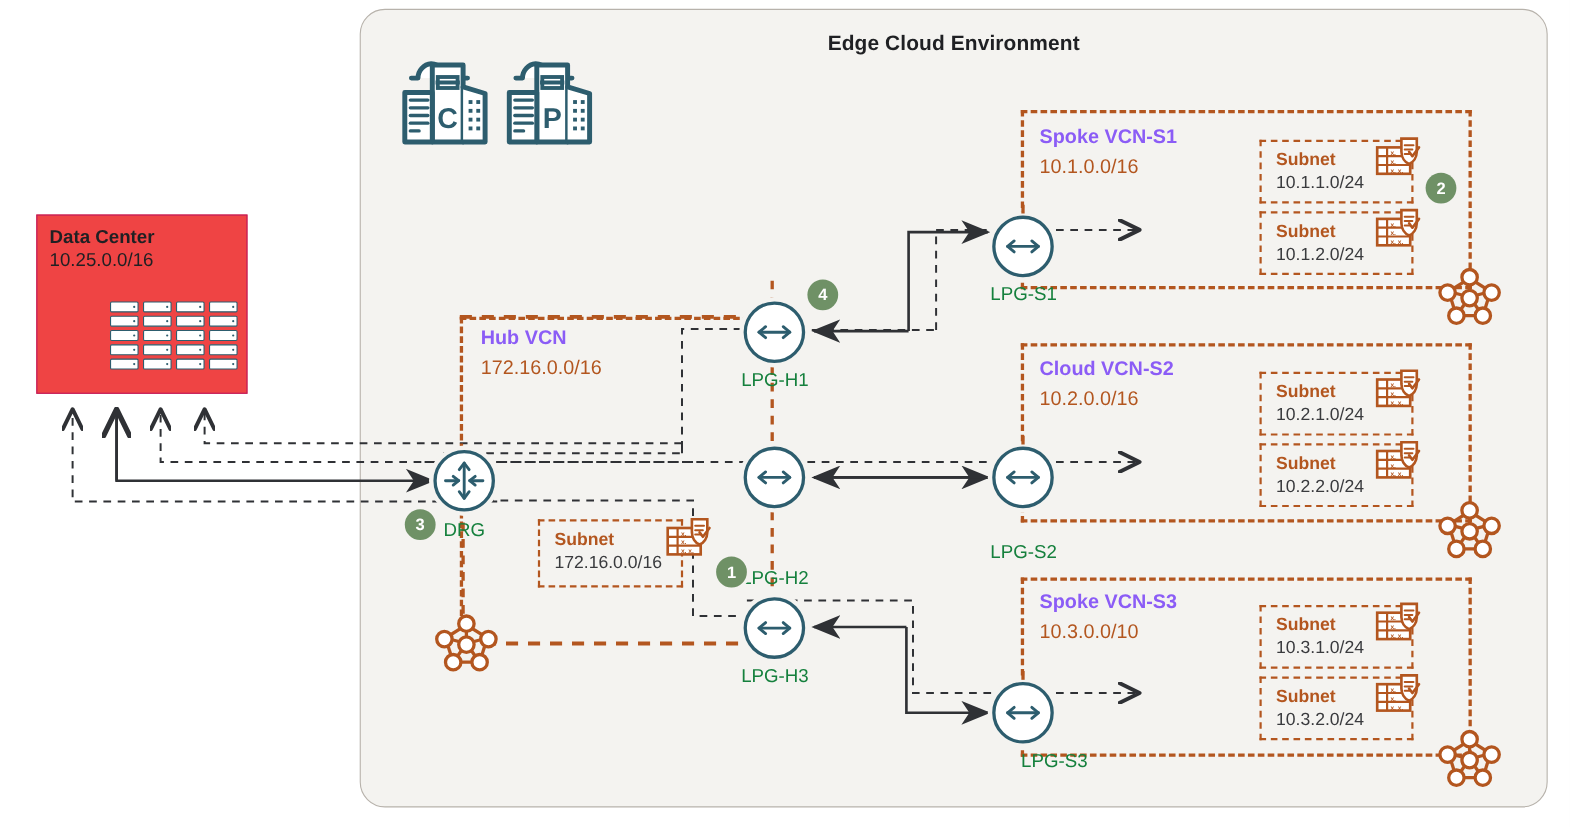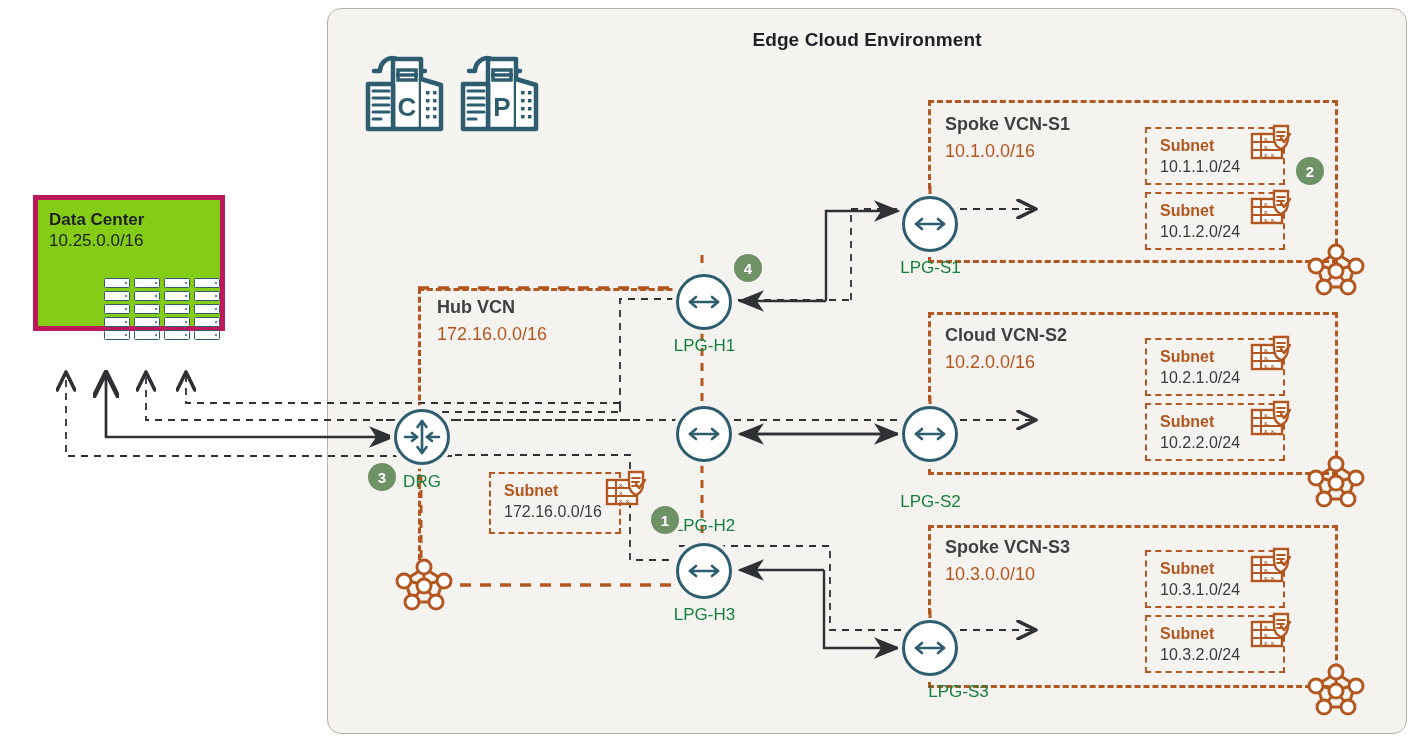--- a/index.html
+++ b/index.html
@@ -14,26 +14,26 @@
   
   .panel{
     position:absolute;background:#f4f3f0;border:1px solid #b7b2ab;
     border-radius:14px;box-sizing:border-box;
   }
   .panel-title{
     position:absolute;width:100%;text-align:center;top:20px;left:0;
     font-weight:bold;font-size:19px;color:#1f2023;letter-spacing:.1px;
   }
   #panel-onprem{left:24px;top:8px;width:218px;height:726px;}
-  #panel-edge{left:327px;top:8px;width:1080px;height:726px;}
+  #panel-edge{left:327px;top:8px;width:1080px;height:726px;border-radius:23px;}
 
   
   #datacenter{
-    position:absolute;left:33px;top:195px;width:192px;height:136px;
-    background:#84cc16;border:5px solid #be185d;box-sizing:border-box;
+    position:absolute;left:33px;top:195px;width:192px;height:163px;
+    background:#ef4444;border:1px solid #be185d;box-sizing:border-box;
   }
   #datacenter .dc-title{position:absolute;left:11px;top:10px;font-weight:bold;font-size:17px;color:#1f2023;}
   #datacenter .dc-cidr{position:absolute;left:11px;top:31px;font-size:17px;color:#1f2023;}
 
   
   .rack{position:absolute;left:66px;top:78px;display:flex;gap:4px;}
   .rack .col{display:flex;flex-direction:column;gap:3px;}
   .rack .u{
     width:26px;height:10px;box-sizing:border-box;
     border:1.8px solid #2d5d6e;border-radius:1.5px;background:#ffffff;
@@ -45,21 +45,21 @@
   }
 
   
   .cloudbldg{position:absolute;}
 
   
   .vcnbox{
     position:absolute;box-sizing:border-box;
     border:3px dashed #b3561f;background:transparent;
   }
-  .vcn-name{position:absolute;font-weight:bold;font-size:18px;color:#404040;white-space:nowrap;}
+  .vcn-name{position:absolute;font-weight:bold;font-size:18px;color:#8b5cf6;white-space:nowrap;}
   .vcn-cidr{position:absolute;font-size:18px;color:#b3561f;white-space:nowrap;}
 
   
   .subnetbox{
     position:absolute;box-sizing:border-box;
     border:2px dashed #b3561f;background:transparent;
   }
   .sn-name{position:absolute;left:13px;top:8px;font-weight:bold;font-size:16px;color:#b3561f;white-space:nowrap;}
   .sn-cidr{position:absolute;left:13px;top:29px;font-size:16px;color:#3a3b3e;white-space:nowrap;}
 

